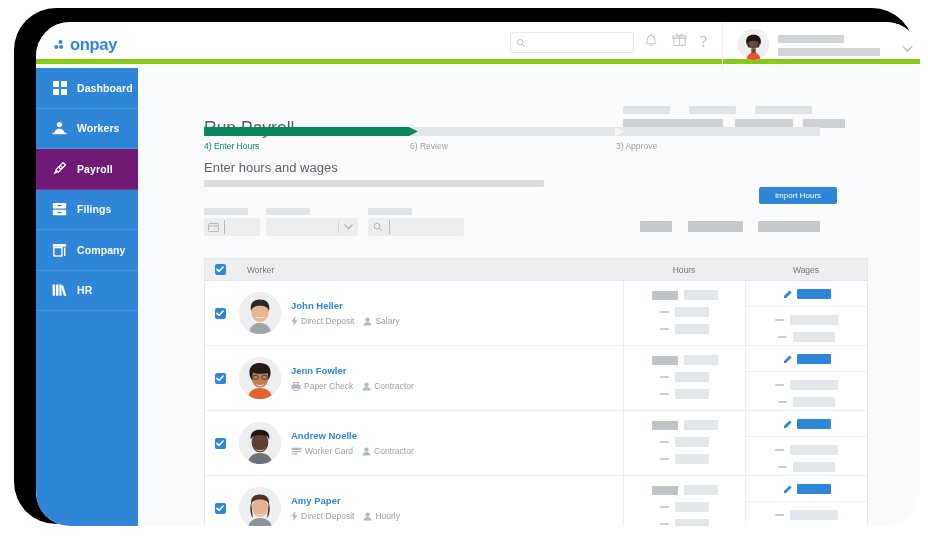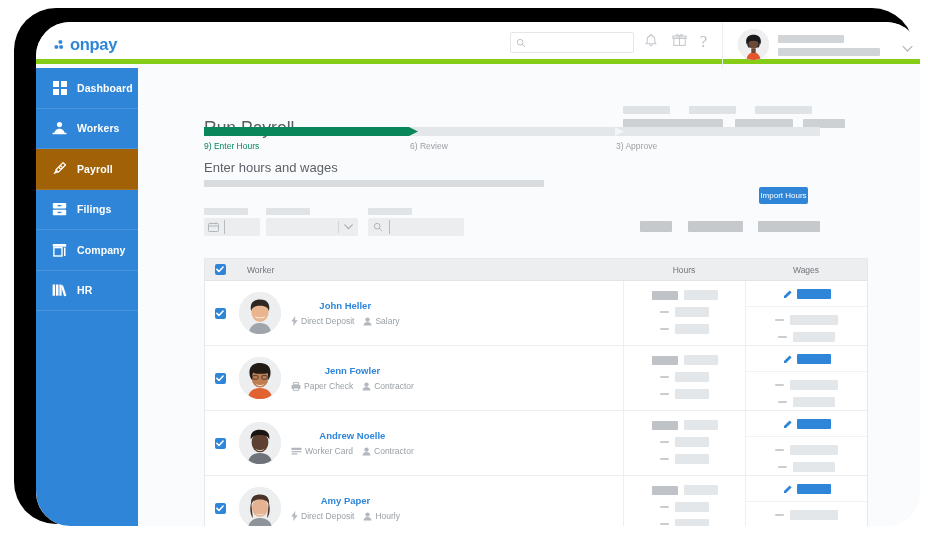--- a/index.html
+++ b/index.html
@@ -84,21 +84,21 @@
     border-bottom-left-radius: 34px;
   }
   .nav-item {
     position: relative;
     height: 40.5px;
     display: flex; align-items: center;
     padding-left: 16px; gap: 10px;
     border-bottom: 1px solid rgba(255,255,255,0.13);
     cursor: pointer;
   }
-  .nav-item.active { background: #a16207; }
+  .nav-item.active { background: #701a75; }
   .nav-label {
     color: #ffffff; font-size: 10.5px; font-weight: bold;
     letter-spacing: 0.1px;
   }
   .nav-icon { width: 15px; height: 15px; display:flex; align-items:center; justify-content:center; flex: 0 0 15px; }
 
   
   #main {
     position: absolute; left: 102px; top: 46px;
     width: 782px; height: 458px;
@@ -134,21 +134,21 @@
     position: absolute; left: 66px; top: 92px;
     font-size: 13px; color: #5c6268;
   }
   #section-skel {
     position: absolute; left: 66px; top: 112px;
     width: 340px; height: 7px; background: #d9dcdf; border-radius: 1px;
   }
 
   #import-hours-button {
     position: absolute; left: 621px; top: 119px;
-    width: 49px; height: 17px;
+    width: 78px; height: 17px;
     background: #2f86d8; border-radius: 2px;
     color: #fff; font-size: 8px;
     display: flex; align-items: center; justify-content: center;
     cursor: pointer;
   }
 
   
   .filter-label { position: absolute; height: 7px; background: #e1e4e7; border-radius: 1px; top: 140px;}
   .filter-ctl {
     position: absolute; top: 150px; height: 18px;
@@ -199,21 +199,21 @@
     display: flex; align-items: center; gap: 10px;
     padding: 10px 0 10px 4px;
   }
   .w-avatar {
     width: 42px; height: 42px; border-radius: 50%;
     background: #e8eaec; flex: 0 0 42px; overflow: hidden;
     position: relative;
   }
   .w-name {
     font-size: 9.5px; font-weight: bold; color: #2f86d8;
-    margin-bottom: 5px; cursor: pointer; text-align: center;
+    margin-bottom: 5px; cursor: pointer;
   }
   .w-meta { display: flex; align-items: center; gap: 9px; }
   .w-meta span.t { font-size: 8.5px; color: #9aa0a5; }
   .w-meta .mi { display: inline-flex; align-items: center; gap: 3px; }
 
   .cell-stack {
     border-left: 1px solid #eceef0;
     padding: 9px 0 0 0;
     display: flex; flex-direction: column; align-items: center; gap: 7px;
   }
@@ -377,21 +377,21 @@
 
       <div id="progress-track">
         <div id="progress-fill"></div>
         <svg class="prog-arrow" style="left:205px;" width="9" height="9" viewBox="0 0 9 9">
           <path d="M0 0 9 4.5 0 9z" fill="#09865a"></path>
         </svg>
         <svg class="prog-arrow" style="left:411px;" width="9" height="9" viewBox="0 0 9 9">
           <path d="M0 0 9 4.5 0 9z" fill="#f3f5f6"></path>
         </svg>
       </div>
-      <span class="step-label current" style="left:66px;">9) Enter Hours</span>
+      <span class="step-label current" style="left:66px;">4) Enter Hours</span>
       <span class="step-label" style="left:272px;">6) Review</span>
       <span class="step-label" style="left:478px;">3) Approve</span>
 
       <div id="section-title">Enter hours and wages</div>
       <div id="section-skel"></div>
 
       <div id="import-hours-button">Import Hours</div>
 
       <div class="filter-label" style="left:66px; width:44px;"></div>
       <div class="filter-label" style="left:128px; width:44px;"></div>

